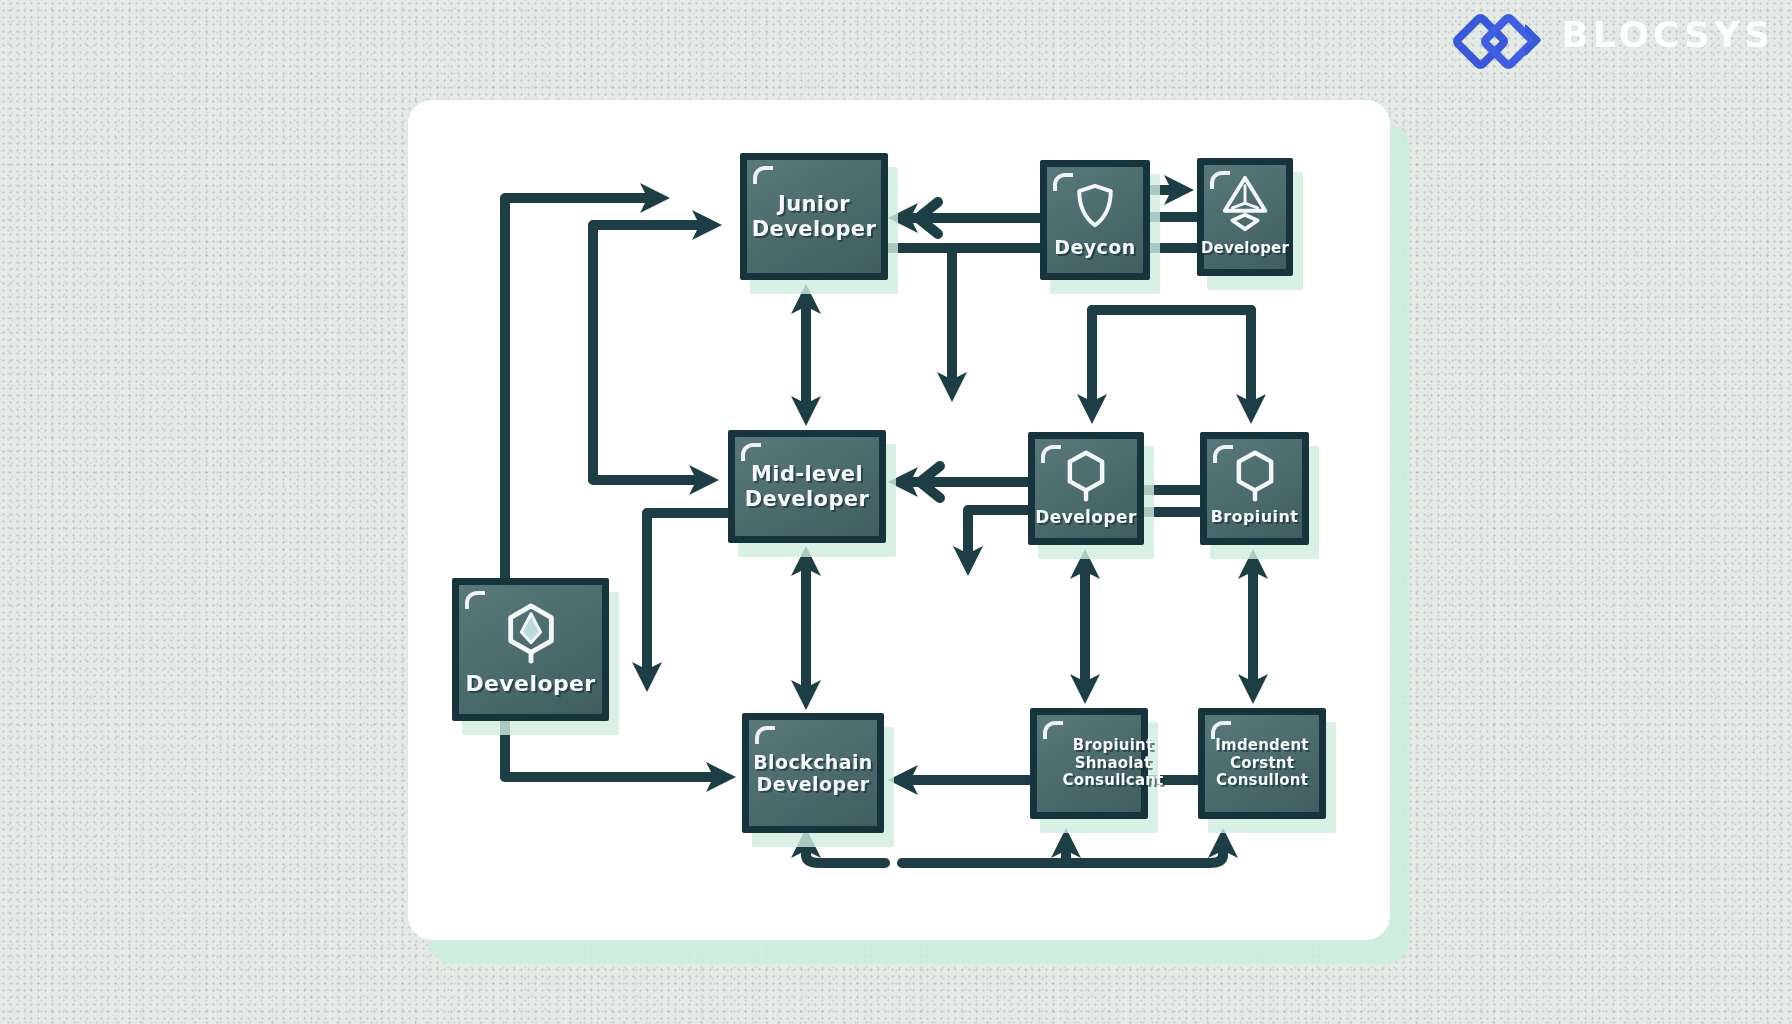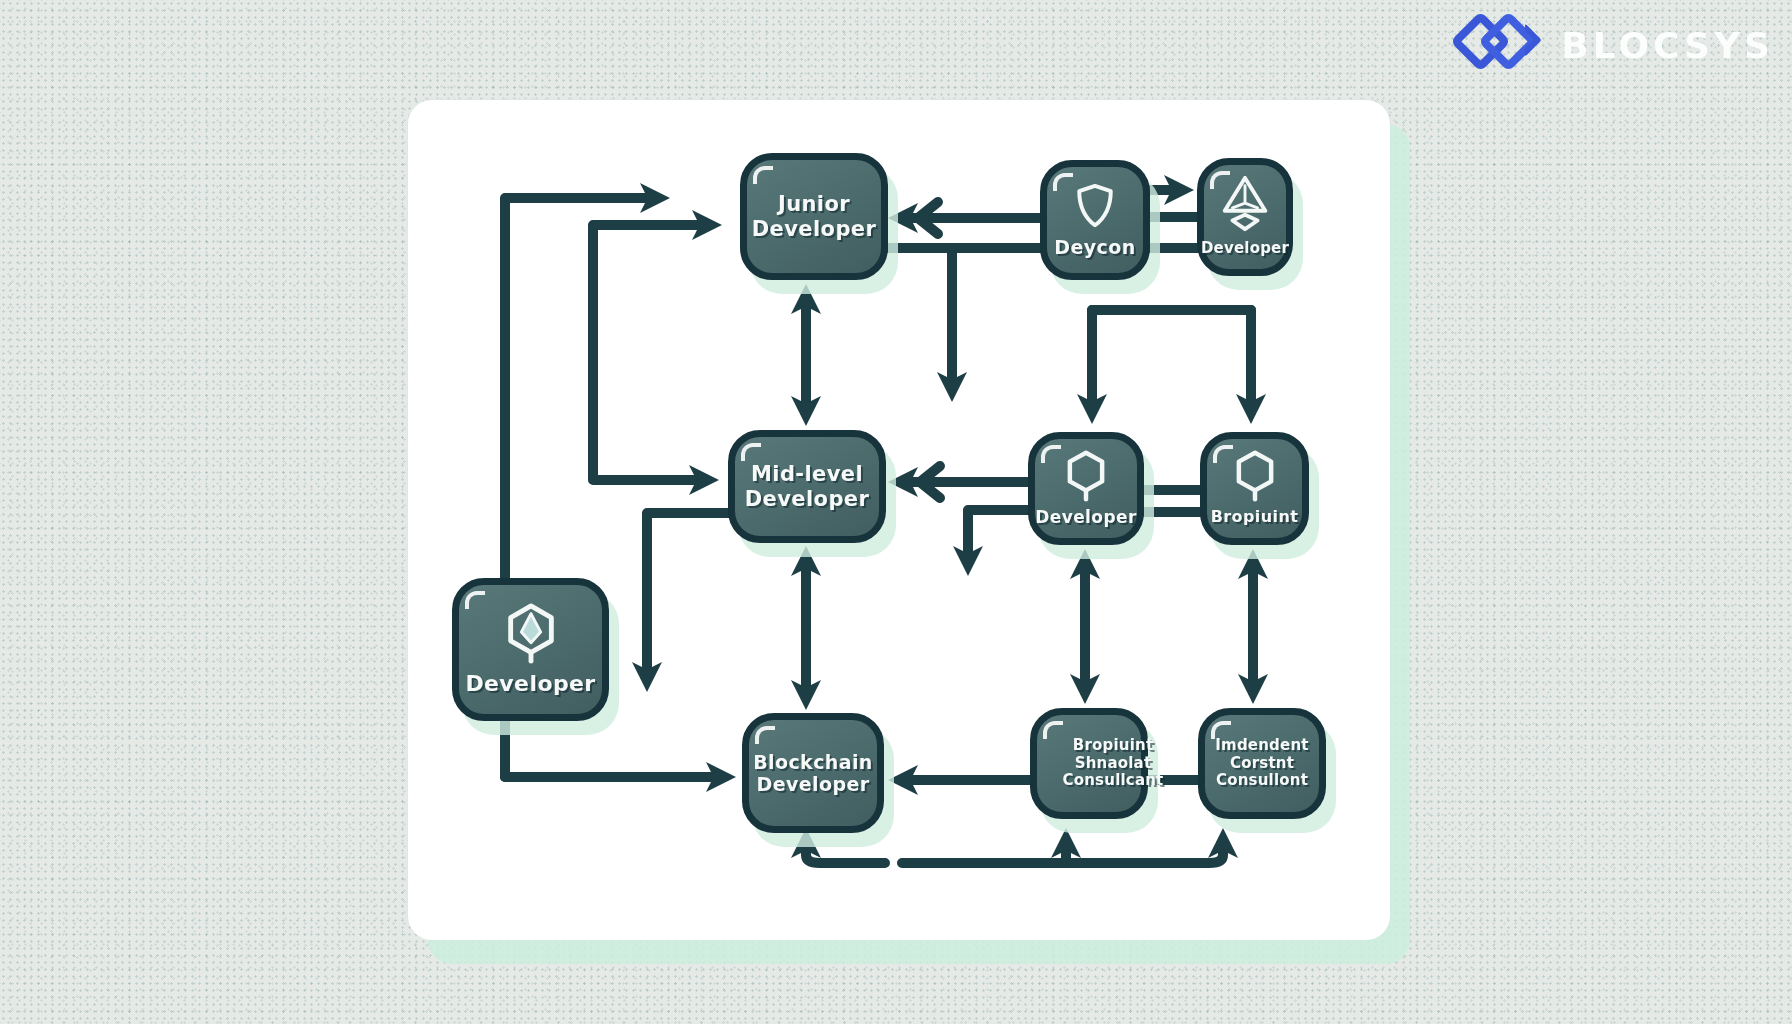--- a/index.html
+++ b/index.html
@@ -23,21 +23,21 @@
     box-shadow:20px 24px 0 rgba(205,238,222,0.85), 0 0 0 1px rgba(220,230,226,0.6);
   }
 
   
   svg.wires{position:absolute;left:0;top:0;width:1792px;height:1024px;z-index:2;pointer-events:none;}
   .c{stroke:#1d3e45;stroke-width:10;fill:none;stroke-linecap:round;stroke-linejoin:round;}
 
   
   .node{
     position:absolute;z-index:3;box-sizing:border-box;
-    border:7px solid #17333b;border-radius:32px;
+    border:7px solid #17333b;border-radius:2px;
     background:linear-gradient(150deg,#587879 0%,#4b6a6c 55%,#415d60 100%);
     color:#f6f9f8;display:flex;flex-direction:column;align-items:center;justify-content:center;
     text-align:center;font-weight:700;letter-spacing:.4px;
     text-shadow:2px 2px 0 rgba(14,40,46,0.55);
     box-shadow:10px 14px 0 rgba(208,236,223,0.8);
   }
   .node::before{
     content:"";position:absolute;left:6px;top:6px;width:16px;height:14px;
     border-left:4px solid rgba(255,255,255,0.9);border-top:4px solid rgba(255,255,255,0.9);
     border-top-left-radius:12px;
@@ -50,21 +50,21 @@
   .n-devtop     {left:1197px;top:158px; width:96px; height:118px;font-size:15px;letter-spacing:.2px;}
   .n-midlevel   {left:728px; top:430px; width:158px;height:113px;font-size:21px;}
   .n-devhex     {left:1028px;top:432px; width:116px;height:113px;font-size:17px;}
   .n-corallcact {left:1200px;top:432px; width:109px;height:113px;font-size:16px;}
   .n-devleft    {left:452px; top:578px; width:157px;height:143px;font-size:22px;}
   .n-blockchain {left:742px; top:713px; width:142px;height:120px;font-size:19px;}
   .n-bropiuint  {left:1030px;top:708px; width:118px;height:111px;font-size:15px;letter-spacing:.2px;padding-left:48px;}
   .n-imdendent  {left:1198px;top:708px; width:128px;height:111px;font-size:15px;letter-spacing:.2px;}
 
   
-  .brand{position:absolute;right:18px;top:14px;display:flex;align-items:flex-end;gap:14px;z-index:4;}
+  .brand{position:absolute;right:18px;top:14px;display:flex;align-items:flex-start;gap:14px;z-index:4;}
   .brand-icon{position:relative;width:92px;height:52px;}
   .brand-icon .dm{
     position:absolute;width:27px;height:27px;border:8px solid #3a57d8;border-radius:7px;
     transform:rotate(45deg);
   }
   .brand-icon .dm.a{left:4px;top:6px;}
   .brand-icon .dm.b{left:32px;top:6px;border-color:#3f5fe0;}
   .brand-icon .dm.c{left:58px;top:14px;width:12px;height:12px;border-width:6px;border-left-color:transparent;border-bottom-color:transparent;border-radius:4px;}
   .brand-name{
     font-size:36px;font-weight:800;letter-spacing:4px;color:rgba(255,255,255,0.92);

